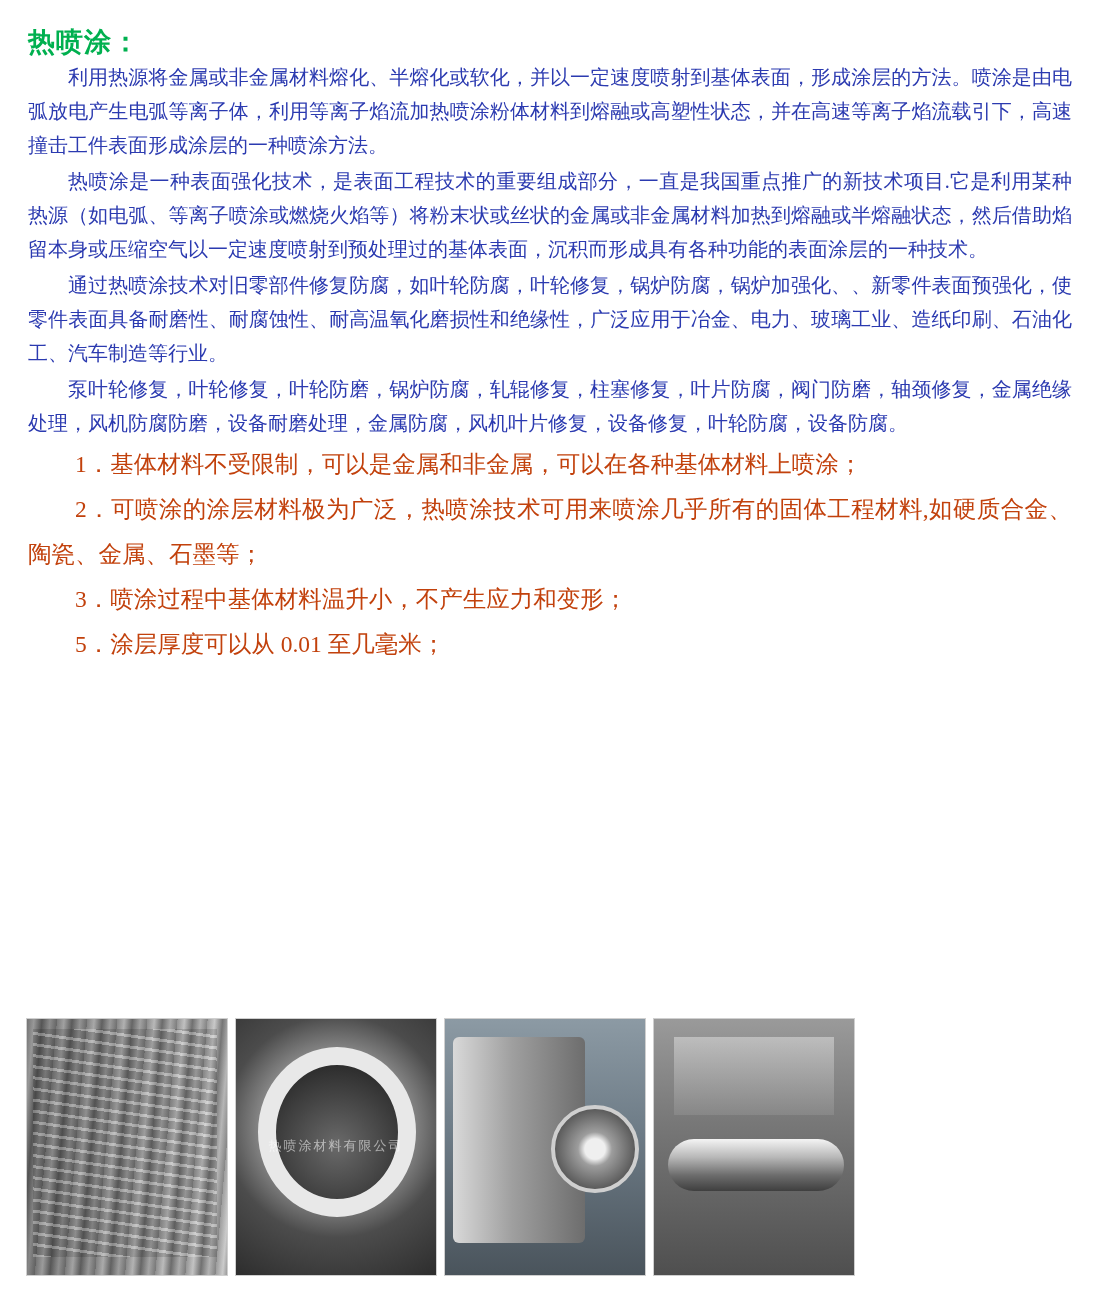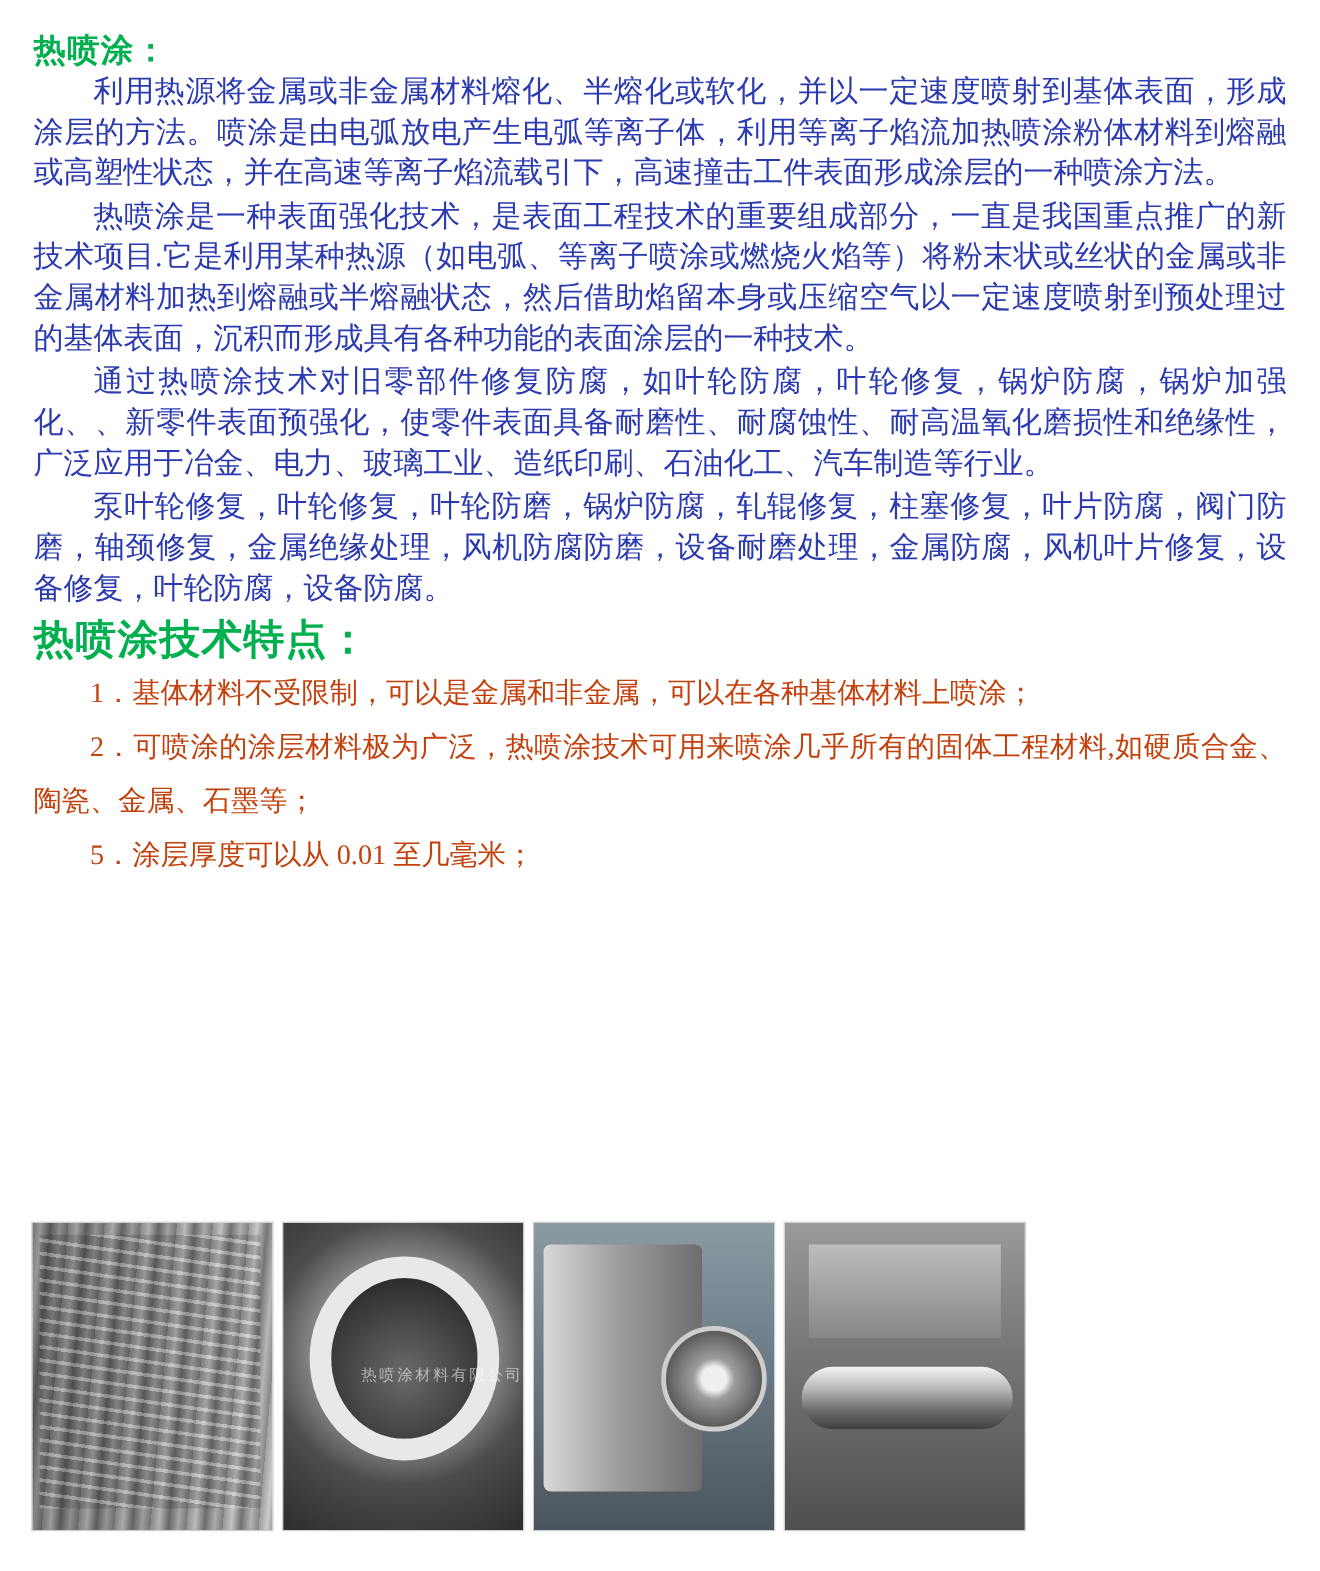--- a/index.html
+++ b/index.html
@@ -34,21 +34,21 @@
     margin-bottom: 12px;
   }
   .title-2 {
     font-size: 34px;
     margin-left: 6px;
     margin-top: 22px;
     margin-bottom: 20px;
   }
   p.para {
     margin: 0 0 2px 0;
-    font-size: 25px;
+    font-size: 20px;
     line-height: 34px;
     text-align: justify;
     text-justify: inter-ideograph;
     text-indent: 2em;
     color: #2b3ab0;
     font-family: "Liberation Serif", "DejaVu Serif", serif;
   }
   ol.features {
     list-style: none;
     margin: 0;
@@ -79,21 +79,21 @@
     overflow: hidden;
     background: #777;
     border: 1px solid #cfcfcf;
     box-sizing: border-box;
   }
   .thumb .wm {
     position: absolute;
     left: 0;
     right: 0;
     top: 46%;
-    text-align: right;
+    text-align: center;
     color: rgba(255,255,255,0.55);
     font-size: 13px;
     letter-spacing: 2px;
     font-family: "Liberation Sans", "DejaVu Sans", sans-serif;
     white-space: nowrap;
     overflow: hidden;
   }
   .thumb .cap {
     position: absolute;
     right: 4px;
@@ -193,25 +193,25 @@
 
 <div class="page">
 
   <h1 class="section-title title-1">热喷涂：</h1>
 
   <p class="para">利用热源将金属或非金属材料熔化、半熔化或软化，并以一定速度喷射到基体表面，形成涂层的方法。喷涂是由电弧放电产生电弧等离子体，利用等离子焰流加热喷涂粉体材料到熔融或高塑性状态，并在高速等离子焰流载引下，高速撞击工件表面形成涂层的一种喷涂方法。</p>
   <p class="para">热喷涂是一种表面强化技术，是表面工程技术的重要组成部分，一直是我国重点推广的新技术项目.它是利用某种热源（如电弧、等离子喷涂或燃烧火焰等）将粉末状或丝状的金属或非金属材料加热到熔融或半熔融状态，然后借助焰留本身或压缩空气以一定速度喷射到预处理过的基体表面，沉积而形成具有各种功能的表面涂层的一种技术。</p>
   <p class="para">通过热喷涂技术对旧零部件修复防腐，如叶轮防腐，叶轮修复，锅炉防腐，锅炉加强化、、新零件表面预强化，使零件表面具备耐磨性、耐腐蚀性、耐高温氧化磨损性和绝缘性，广泛应用于冶金、电力、玻璃工业、造纸印刷、石油化工、汽车制造等行业。</p>
   <p class="para">泵叶轮修复，叶轮修复，叶轮防磨，锅炉防腐，轧辊修复，柱塞修复，叶片防腐，阀门防磨，轴颈修复，金属绝缘处理，风机防腐防磨，设备耐磨处理，金属防腐，风机叶片修复，设备修复，叶轮防腐，设备防腐。</p>
 
-  <h1 class="section-title title-2">热喷涂技术特点：</h1>
 
   <ol class="features">
     <li>1．基体材料不受限制，可以是金属和非金属，可以在各种基体材料上喷涂；</li>
     <li>2．可喷涂的涂层材料极为广泛，热喷涂技术可用来喷涂几乎所有的固体工程材料,如硬质合金、陶瓷、金属、石墨等；</li>
+    <li>3．喷涂过程中基体材料温升小，不产生应力和变形；</li>
     <li>5．涂层厚度可以从 0.01 至几毫米；</li>
   </ol>
 
   <div class="gallery">
     <div class="thumb t1">
       <div class="wm"></div>
       <div class="cap"></div>
     </div>
     <div class="thumb t2">
       <div class="wm">热喷涂材料有限公司</div>

